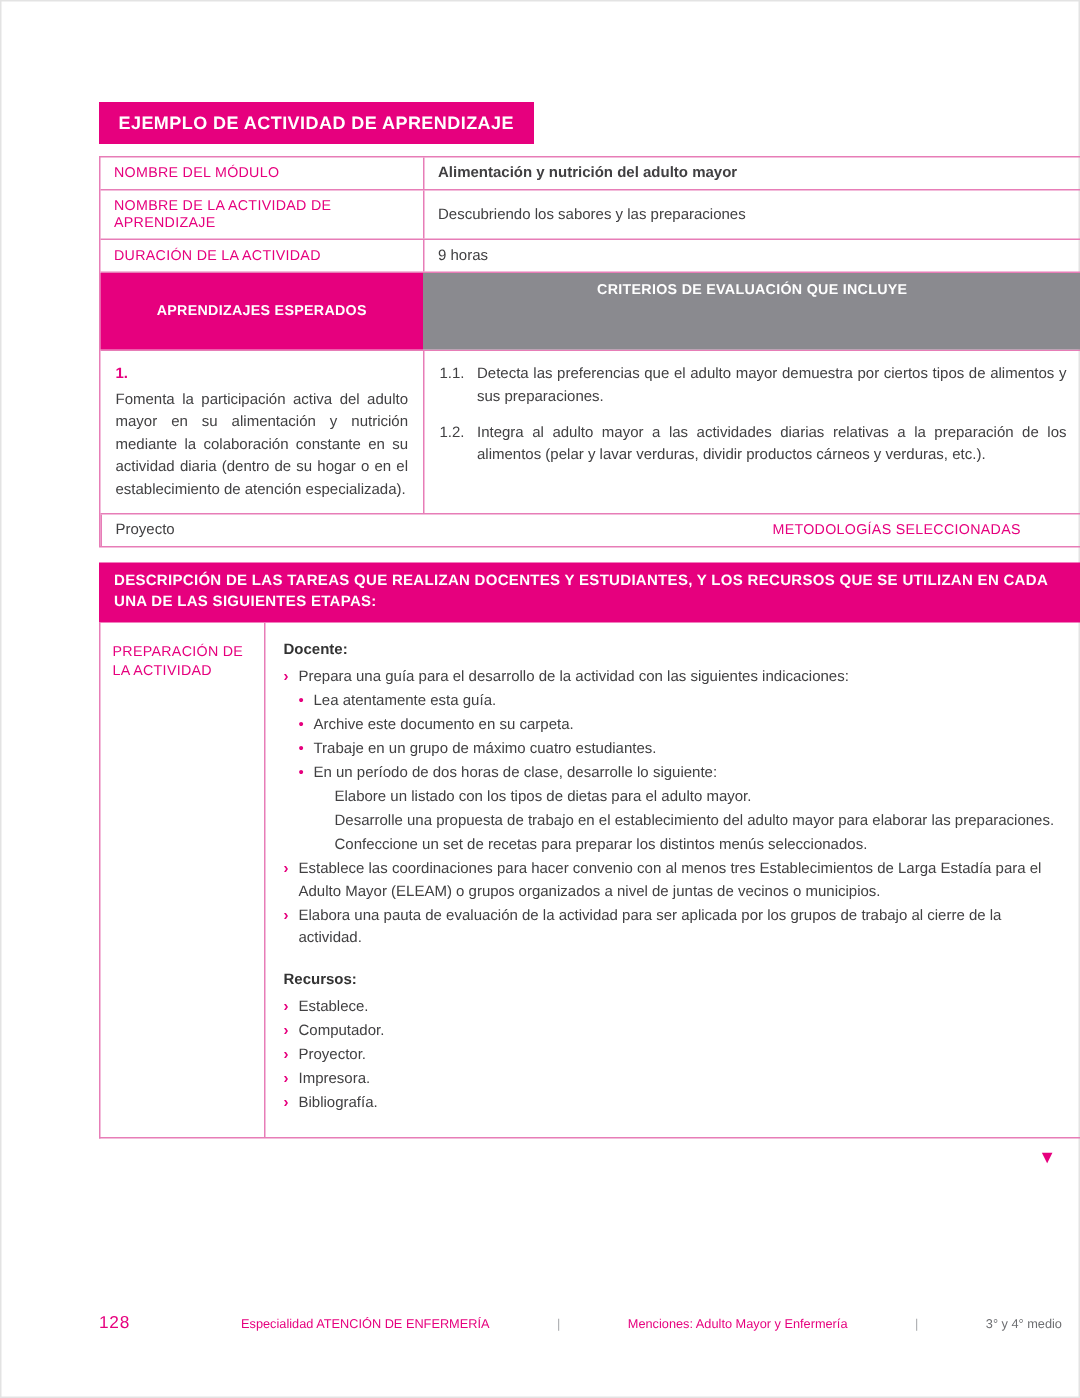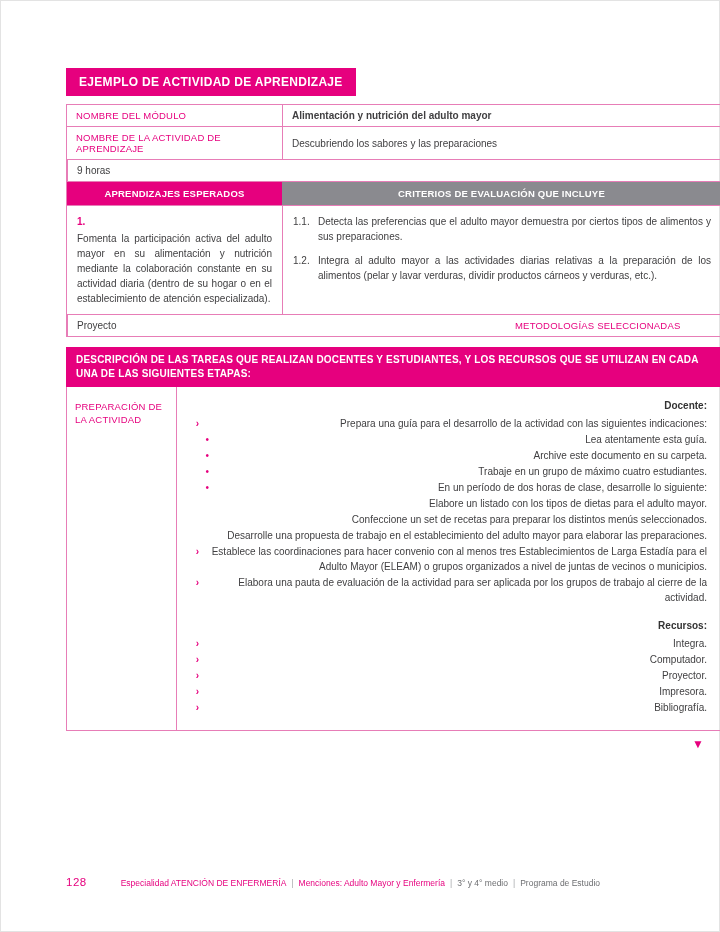--- a/index.html
+++ b/index.html
@@ -31,21 +31,21 @@
   .cell{padding:5px 9px;}
   .label{
     flex:0 0 215px;color:var(--accent);font-size:9.5px;
     letter-spacing:.2px;display:flex;align-items:center;
   }
   .value{flex:1;border-left:1px solid var(--line);font-size:10px;color:var(--text);display:flex;align-items:center;}
   .bold{font-weight:bold;}
 
   .hdr-left{
     flex:0 0 215px;background:var(--accent);color:#fff;font-size:9.5px;
-    font-weight:bold;text-align:center;padding:6px 4px;letter-spacing:.2px;
+    font-weight:bold;text-align:center;padding:20px 4px;letter-spacing:.2px;
   }
   .hdr-right{
     flex:1;background:var(--hdr-gray);color:#fff;font-size:9.5px;
     font-weight:bold;text-align:center;padding:6px 4px;letter-spacing:.2px;
   }
 
   .learn-left{
     flex:0 0 215px;padding:8px 10px;font-size:10px;line-height:15px;color:var(--text);
   }
   .learn-left .num{color:var(--accent);font-weight:bold;margin-bottom:1px;}
@@ -62,36 +62,36 @@
   .banner{
     margin-top:10px;background:var(--accent);color:#fff;font-weight:bold;
     font-size:10px;line-height:14px;padding:6px 10px;letter-spacing:.2px;
   }
 
   .stage-tbl{display:flex;border:1px solid var(--line);border-top:none;}
   .stage-label{
     flex:0 0 110px;border-right:1px solid var(--line);color:var(--accent);
     font-size:9.5px;line-height:13px;padding:13px 8px;letter-spacing:.2px;
   }
-  .stage-content{flex:1;padding:10px 14px 14px 12px;font-size:10px;line-height:15px;color:var(--text);text-align:right;}
+  .stage-content{flex:1;padding:10px 14px 14px 12px;font-size:10px;line-height:15px;color:var(--text);}
   .bold-head{font-weight:bold;color:#333;margin:1px 0 3px;}
   .rec{margin-top:13px;}
   .li{display:flex;margin:0 0 1px 0;}
   .li .txt{flex:1;}
   .l1 .chev{color:var(--accent);font-weight:bold;flex:0 0 10px;}
   .l2{margin-left:10px;}
   .l2 .dot{color:var(--accent);flex:0 0 10px;}
   .l3{margin-left:34px;}
 
   .cont-row{text-align:right;padding-right:18px;margin-top:3px;}
   .triangle{color:var(--accent);font-size:12px;display:inline-block;line-height:10px;}
 
   .footer{
     position:absolute;left:66px;top:876px;width:588px;
-    display:flex;align-items:baseline;font-size:8.5px;white-space:nowrap;
+    display:flex;align-items:baseline;font-size:8.5px;white-space:nowrap;gap:40px;
   }
   .pg{color:var(--accent);font-size:11.5px;margin-right:34px;letter-spacing:.5px;}
   .f-pink{color:var(--accent);}
   .f-gray{color:var(--footer-gray);text-align:right;}
   .f-sep{color:#a7a9ac;margin:0 5px;}
 </style>
 </head>
 <body>
 
 <div class="content">
@@ -104,20 +104,21 @@
       <div class="cell label">NOMBRE DEL MÓDULO</div>
       <div class="cell value bold">Alimentación y nutrición del adulto mayor</div>
     </div>
 
     <div class="row">
       <div class="cell label">NOMBRE DE LA ACTIVIDAD DE APRENDIZAJE</div>
       <div class="cell value">Descubriendo los sabores y las preparaciones</div>
     </div>
 
     <div class="row">
+      <div class="cell label">DURACIÓN DE LA ACTIVIDAD</div>
       <div class="cell value">9 horas</div>
     </div>
 
     <div class="row">
       <div class="hdr-left">APRENDIZAJES ESPERADOS</div>
       <div class="hdr-right">CRITERIOS DE EVALUACIÓN QUE INCLUYE</div>
     </div>
 
     <div class="row">
       <div class="learn-left">
@@ -169,40 +170,40 @@
       </div>
       <div class="li l2">
         <span class="dot">•</span>
         <span class="txt">En un período de dos horas de clase, desarrolle lo siguiente:</span>
       </div>
 
       <div class="li l3">
         <span class="txt">Elabore un listado con los tipos de dietas para el adulto mayor.</span>
       </div>
       <div class="li l3">
+        <span class="txt">Desarrolle una propuesta de trabajo en el establecimiento del adulto mayor para elaborar las preparaciones.</span>
+      </div>
+      <div class="li l3">
         <span class="txt">Confeccione un set de recetas para preparar los distintos menús seleccionados.</span>
       </div>
-      <div class="li l3">
-        <span class="txt">Desarrolle una propuesta de trabajo en el establecimiento del adulto mayor para elaborar las preparaciones.</span>
-      </div>
 
       <div class="li l1">
         <span class="chev">›</span>
         <span class="txt">Establece las coordinaciones para hacer convenio con al menos tres Establecimientos de Larga Estadía para el Adulto Mayor (ELEAM) o grupos organizados a nivel de juntas de vecinos o municipios.</span>
       </div>
       <div class="li l1">
         <span class="chev">›</span>
         <span class="txt">Elabora una pauta de evaluación de la actividad para ser aplicada por los grupos de trabajo al cierre de la actividad.</span>
       </div>
 
       <div class="bold-head rec">Recursos:</div>
 
       <div class="li l1">
         <span class="chev">›</span>
-        <span class="txt">Integra.</span>
+        <span class="txt">Establece.</span>
       </div>
       <div class="li l1">
         <span class="chev">›</span>
         <span class="txt">Computador.</span>
       </div>
       <div class="li l1">
         <span class="chev">›</span>
         <span class="txt">Proyector.</span>
       </div>
       <div class="li l1">

